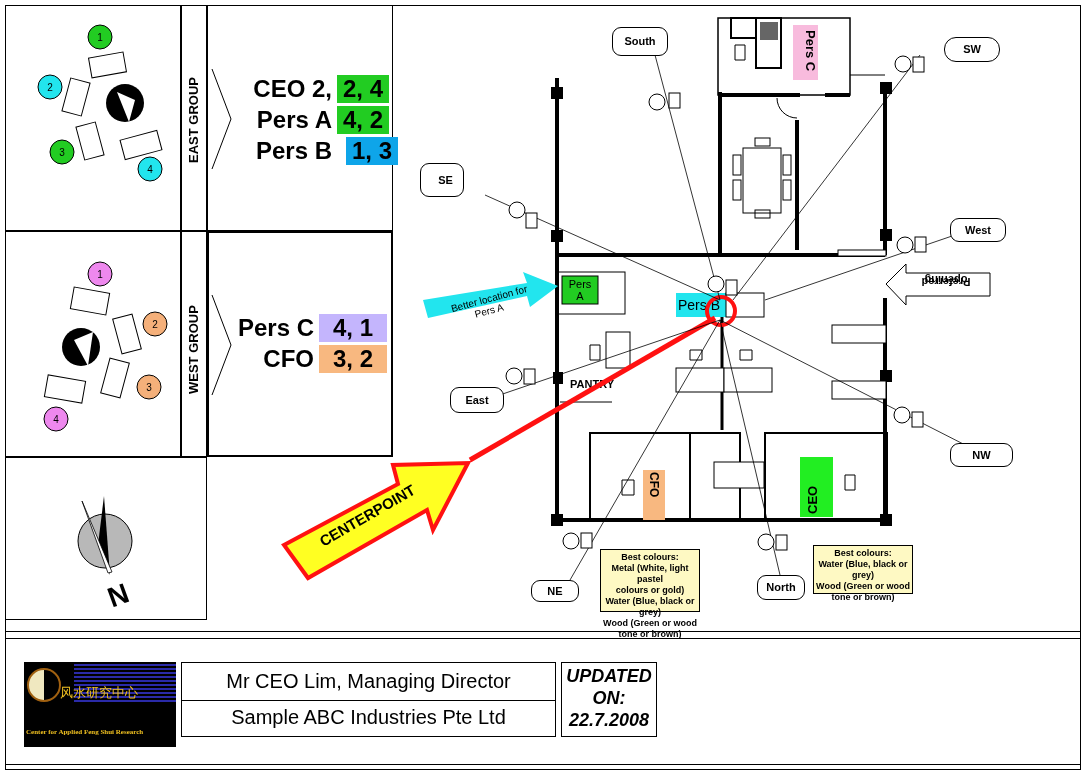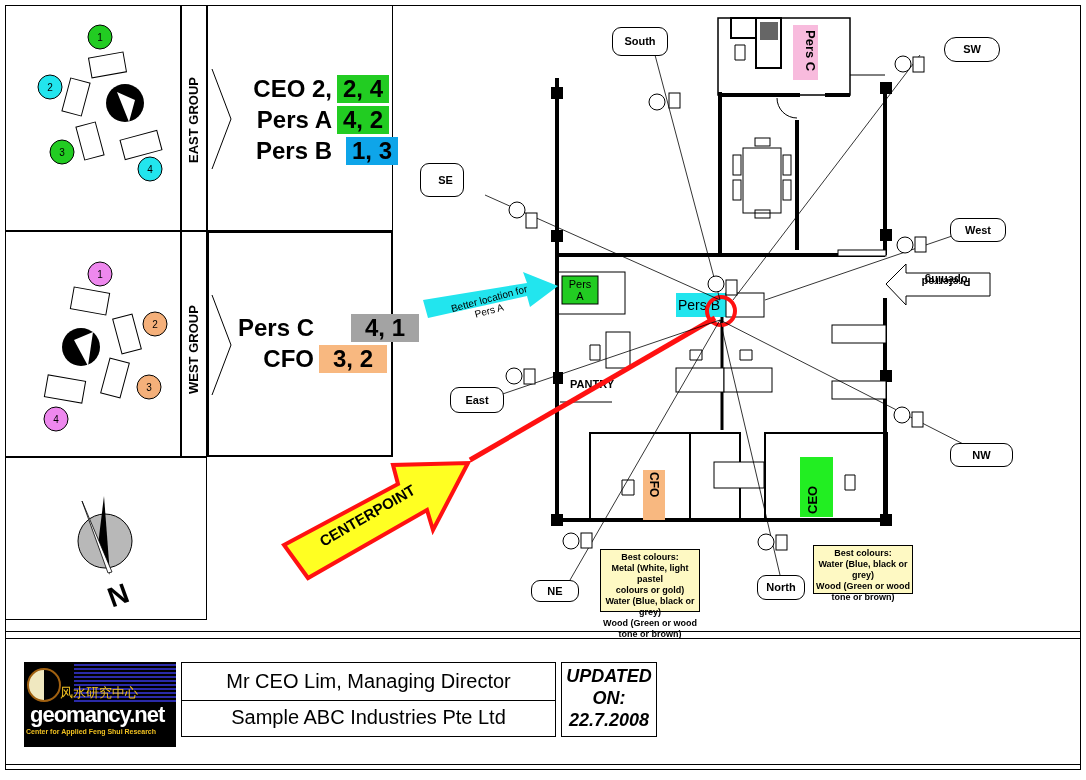--- a/index.html
+++ b/index.html
@@ -95,21 +95,21 @@
   <span class="nm" style="width:92px;">Pers A</span>
   <span class="val" style="background:#22cc22;">4, 2</span>
 </div>
 <div class="assign-row" style="left:240px;top:137px;">
   <span class="nm" style="width:92px;">Pers B</span>
   <span class="val" style="background:#0ea5e9;margin-left:9px;">1, 3</span>
 </div>
 
 <div class="assign-row" style="left:222px;top:314px;">
   <span class="nm" style="width:92px;">Pers C</span>
-  <span class="val" style="background:#a3a3a3;padding:0 14px;margin-left:32px;">4, 1</span>
+  <span class="val" style="background:#c4b5fd;padding:0 14px;">4, 1</span>
 </div>
 <div class="assign-row" style="left:222px;top:345px;">
   <span class="nm" style="width:92px;">CFO</span>
   <span class="val" style="background:#f8b880;padding:0 14px;">3, 2</span>
 </div>
 
 <svg class="abs" style="left:0;top:0;" width="1086" height="630">
 
   <g stroke="#000" stroke-width="4" fill="none">
     <line x1="557" y1="78" x2="557" y2="523"></line>
@@ -267,25 +267,24 @@
 <div class="note" style="left:813px;top:545px;width:100px;height:49px;">
   <div>Best colours:</div>
   <div>Water (Blue, black or grey)</div>
   <div>Wood (Green or wood</div>
   <div>tone or brown)</div>
 </div>
 
 <div class="abs" style="left:5px;top:631px;width:1076px;height:6px;border-top:1px solid #000;border-bottom:1px solid #000;"></div>
 <div class="abs" style="left:5px;top:764px;width:1076px;border-top:1px solid #000;"></div>
 
-<div class="abs" style="left:24px;top:662px;width:152px;height:85px;background:linear-gradient(#000 0,#000 100%);overflow:hidden;">
+<div class="abs" style="left:24px;top:662px;width:152px;height:85px;background:linear-gradient(#000 0,#000 100%);overflow:hidden;font-family:Liberation Serif, serif;">
   <div class="abs" style="left:50px;top:0;width:102px;height:40px;background:repeating-linear-gradient(#000 0 2px,#2a2aa8 2px 4px);"></div>
   <div class="abs" style="left:3px;top:6px;width:30px;height:30px;border-radius:50%;background:linear-gradient(90deg,#f0e8c0 50%,#000 50%);border:2px solid #a06010;"></div>
   <div class="abs" style="left:36px;top:22px;font-size:13px;color:#f0c020;">风水研究中心</div>
-  <div class="abs" style="left:6px;top:40px;font-size:22px;font-weight:bold;color:#fff;letter-spacing:-1px;">geomancy.net</div>
   <div class="abs" style="left:2px;top:66px;font-size:7px;font-weight:bold;color:#f0c020;white-space:nowrap;">Center for Applied Feng Shui Research</div>
 </div>
 
 <div class="box" style="left:181px;top:662px;width:375px;height:75px;"></div>
 <div class="abs" style="left:181px;top:700px;width:375px;border-top:1px solid #000;"></div>
 <div class="footer-title" style="left:181px;top:670px;width:375px;">Mr CEO Lim, Managing Director</div>
 <div class="footer-title" style="left:181px;top:706px;width:375px;">Sample ABC Industries Pte Ltd</div>
 
 <div class="box" style="left:561px;top:662px;width:96px;height:75px;"></div>
 <div class="updated" style="left:561px;top:665px;width:96px;">

